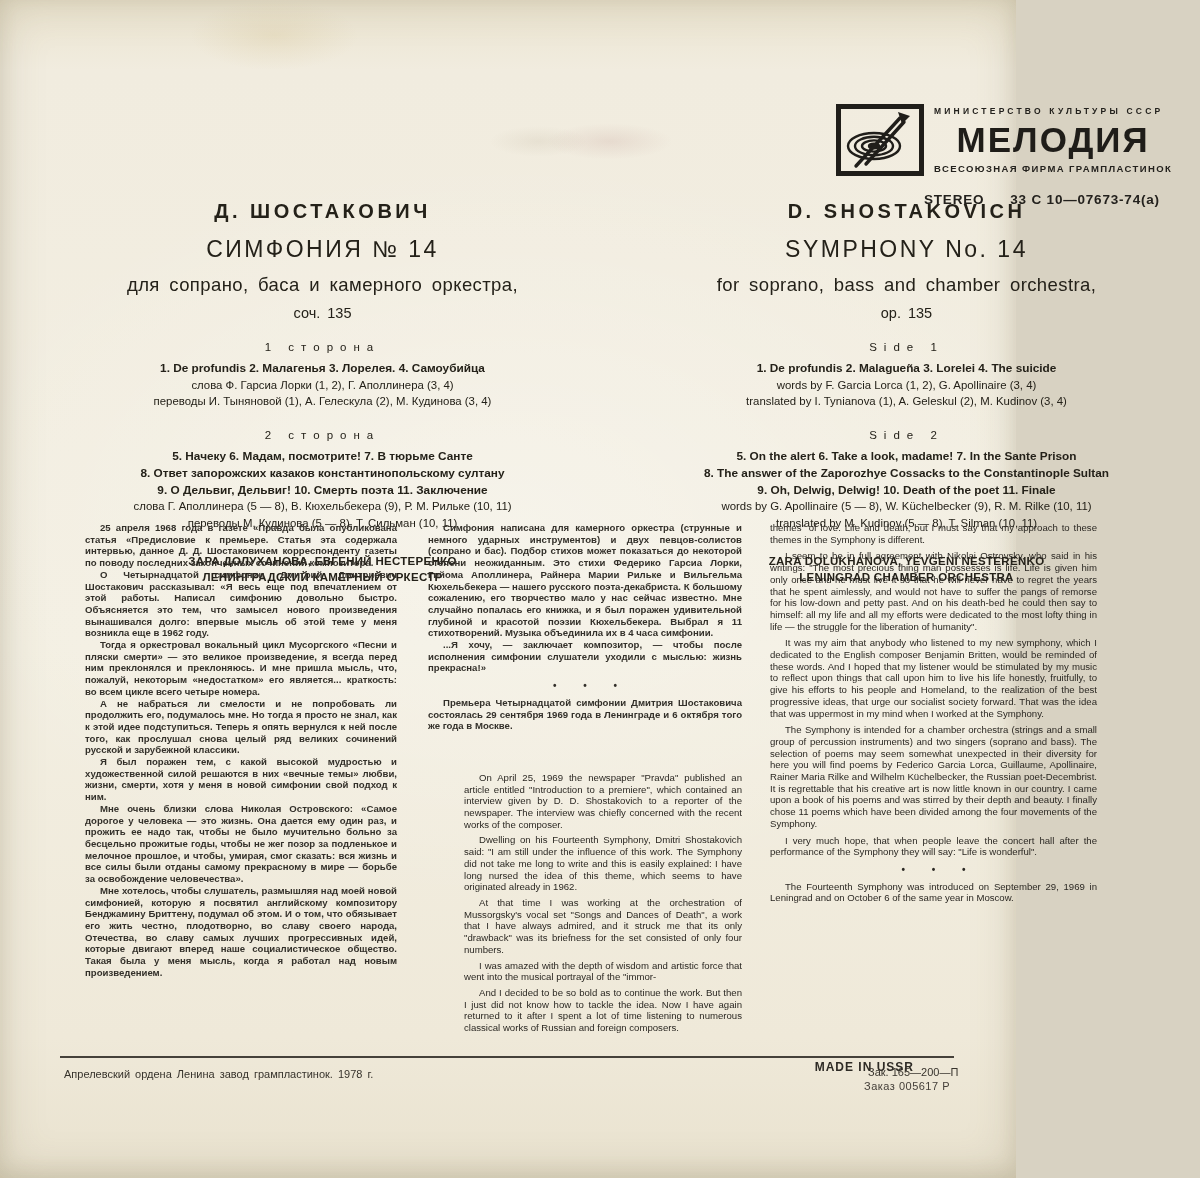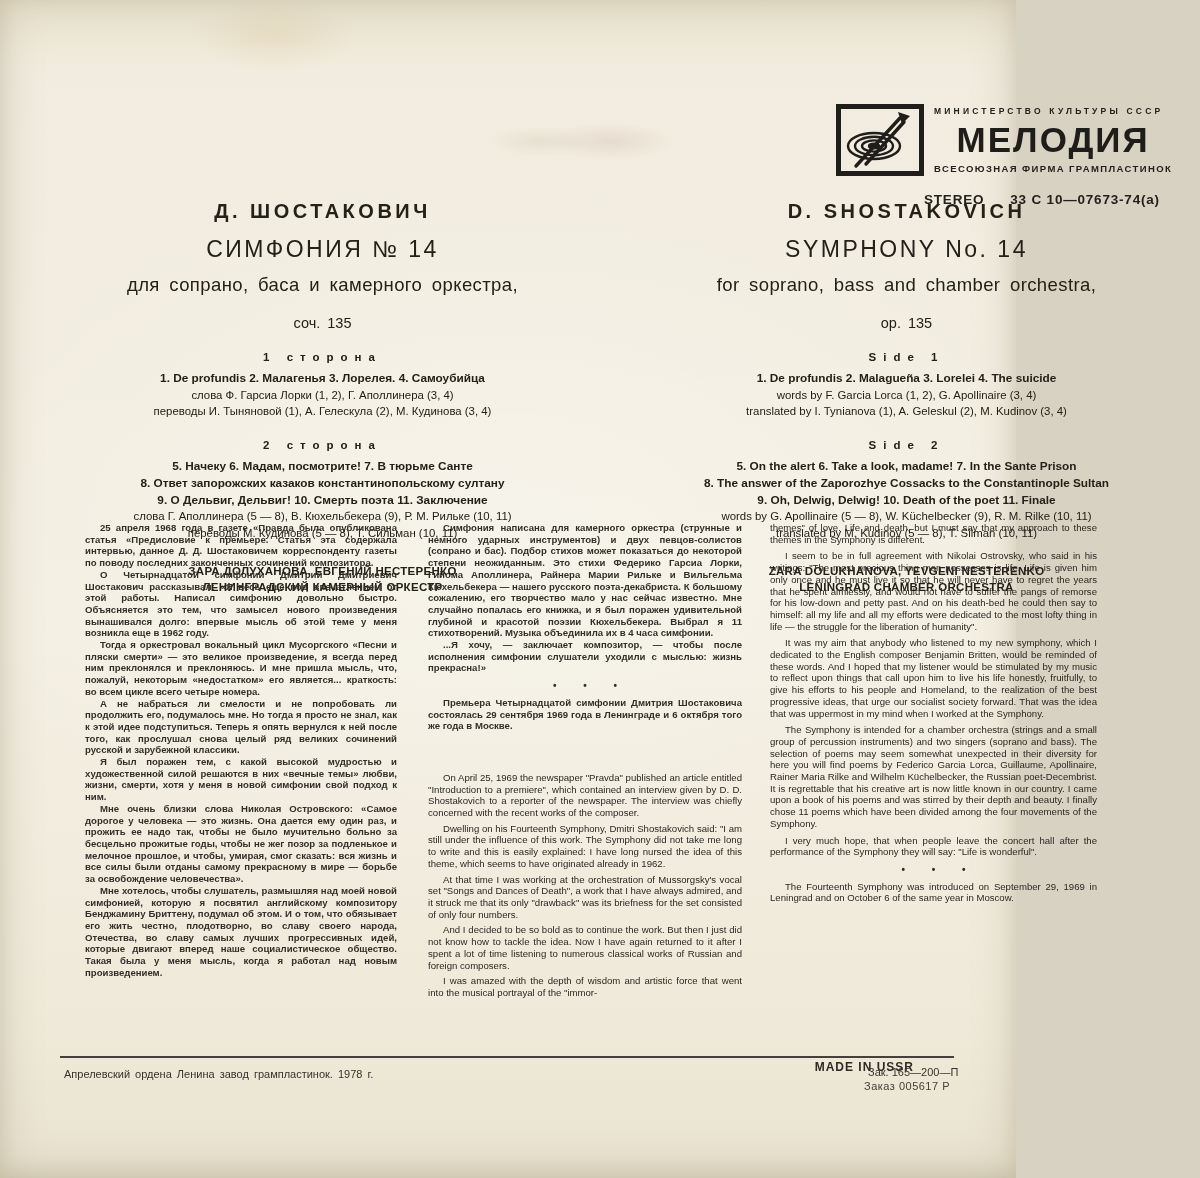--- a/index.html
+++ b/index.html
@@ -27,39 +27,39 @@
   .firm{font-size:9.5px;font-weight:bold;letter-spacing:1.4px;white-space:nowrap;color:#23211d;}
   .stereo-line{margin-top:16px;padding-left:88px;display:flex;gap:26px;font-size:13.5px;font-weight:bold;letter-spacing:0.8px;color:#23211d;}
 
   
   .title-block{position:absolute;top:200px;text-align:center;color:#242119;}
   .title-block.ru{left:70px;width:505px;}
   .title-block.en{left:664px;width:485px;}
   .composer{font-size:20px;font-weight:bold;letter-spacing:3.5px;}
   .work-title{font-size:23px;font-weight:500;letter-spacing:2.5px;margin-top:13px;}
   .work-subtitle{font-size:18.5px;margin-top:11px;letter-spacing:0.4px;word-spacing:4px;}
-  .opus{font-size:14.5px;margin-top:19px;word-spacing:3px;}
-  .side-heading{font-size:11.5px;font-weight:700;letter-spacing:7px;margin-top:20px;margin-bottom:7px;}
+  .opus{font-size:14.5px;margin-top:9px;word-spacing:3px;}
+  .side-heading{font-size:11.5px;font-weight:400;letter-spacing:7px;margin-top:20px;margin-bottom:7px;}
   .track-line{font-size:11.8px;font-weight:bold;line-height:1.42;}
   .credit-line{font-size:11.4px;line-height:1.42;}
   .performers{margin-top:20px;font-size:11.5px;font-weight:bold;letter-spacing:0.3px;line-height:1.8;}
   .orchestra{font-size:11.5px;font-weight:bold;letter-spacing:0.3px;}
 
   
   .body-cols{position:absolute;left:85px;top:522px;width:1012px;display:flex;}
   .bcol{text-align:justify;font-size:9.6px;line-height:11.7px;}
   .bcol p{margin:0;text-indent:15px;}
   .col1{width:312px;margin-right:31px;font-weight:bold;color:#33302a;}
   .col2{width:314px;margin-right:28px;}
   .col3{width:327px;}
   .col2 .ru{font-weight:bold;color:#33302a;}
   .col2 .en p{margin-bottom:4px;}
   .col3 p{margin-bottom:5px;}
   .col3 .paras-a p:first-child{text-indent:0;}
-  .en-block{margin-top:40px;font-weight:normal;color:#2b2823;}
+  .en-block{margin-top:40px;font-weight:normal;color:#2b2823;margin-left:36px;}
   .separator{text-align:center;font-size:10px;letter-spacing:12px;text-indent:12px;margin:6px 0 5px;font-weight:bold;}
 
   
   .footer-rule{position:absolute;left:60px;right:62px;top:1056px;border-top:2px solid #45413a;}
   .footer-left{position:absolute;left:64px;top:1068px;font-size:11px;color:#37332c;word-spacing:2px;}
   .footer-zak{position:absolute;left:868px;top:1066px;font-size:11px;color:#37332c;}
   .footer-made{position:absolute;right:102px;top:1060px;font-size:12px;font-weight:bold;letter-spacing:1px;color:#2e2b25;}
   .order-number{position:absolute;right:66px;top:1080px;font-size:11px;color:#45403a;letter-spacing:0.5px;}
 </style>
 </head>
@@ -160,22 +160,22 @@
           <p>...Я хочу, — заключает композитор, — чтобы после исполнения симфонии слушатели уходили с мыслью: жизнь прекрасна!»</p>
         </div>
       <div class="separator ru">• • •</div>
       <div class="ru">
           <p>Премьера Четырнадцатой симфонии Дмитрия Шостаковича состоялась 29 сентября 1969 года в Ленинграде и 6 октября того же года в Москве.</p>
         </div>
       <div class="en en-block">
           <p>On April 25, 1969 the newspaper "Pravda" published an article entitled "Introduction to a premiere", which contained an interview given by D. D. Shostakovich to a reporter of the newspaper. The interview was chiefly concerned with the recent works of the composer.</p>
           <p>Dwelling on his Fourteenth Symphony, Dmitri Shostakovich said: "I am still under the influence of this work. The Symphony did not take me long to write and this is easily explained: I have long nursed the idea of this theme, which seems to have originated already in 1962.</p>
           <p>At that time I was working at the orchestration of Mussorgsky's vocal set "Songs and Dances of Death", a work that I have always admired, and it struck me that its only "drawback" was its briefness for the set consisted of only four numbers.</p>
+          <p>I was amazed with the depth of wisdom and artistic force that went into the musical portrayal of the "immor-</p>
           <p>And I decided to be so bold as to continue the work. But then I just did not know how to tackle the idea. Now I have again returned to it after I spent a lot of time listening to numerous classical works of Russian and foreign composers.</p>
-          <p>I was amazed with the depth of wisdom and artistic force that went into the musical portrayal of the "immor-</p>
         </div>
     </div>
 
     <div class="bcol col3">
       <div class="paras-a">
           <p>themes" of love. Life and death, but I must say that my approach to these themes in the Symphony is different.</p>
           <p>I seem to be in full agreement with Nikolai Ostrovsky, who said in his writings: "The most precious thing man possesses is life. Life is given him only once and he must live it so that he will never have to regret the years that he spent aimlessly, and would not have to suffer the pangs of remorse for his low-down and petty past. And on his death-bed he could then say to himself: all my life and all my efforts were dedicated to the most lofty thing in life — the struggle for the liberation of humanity".</p>
           <p>It was my aim that anybody who listened to my new symphony, which I dedicated to the English composer Benjamin Britten, would be reminded of these words. And I hoped that my listener would be stimulated by my music to reflect upon things that call upon him to live his life honestly, fruitfully, to give his efforts to his people and Homeland, to the realization of the best progressive ideas, that urge our socialist society forward. That was the idea that was uppermost in my mind when I worked at the Symphony.</p>
           <p>The Symphony is intended for a chamber orchestra (strings and a small group of percussion instruments) and two singers (soprano and bass). The selection of poems may seem somewhat unexpected in their diversity for here you will find poems by Federico Garcia Lorca, Guillaume, Apollinaire, Rainer Maria Rilke and Wilhelm Küchelbecker, the Russian poet-Decembrist. It is regrettable that his creative art is now little known in our country. I came upon a book of his poems and was stirred by their depth and beauty. I finally chose 11 poems which have been divided among the four movements of the Symphony.</p>
           <p>I very much hope, that when people leave the concert hall after the performance of the Symphony they will say: "Life is wonderful".</p>

